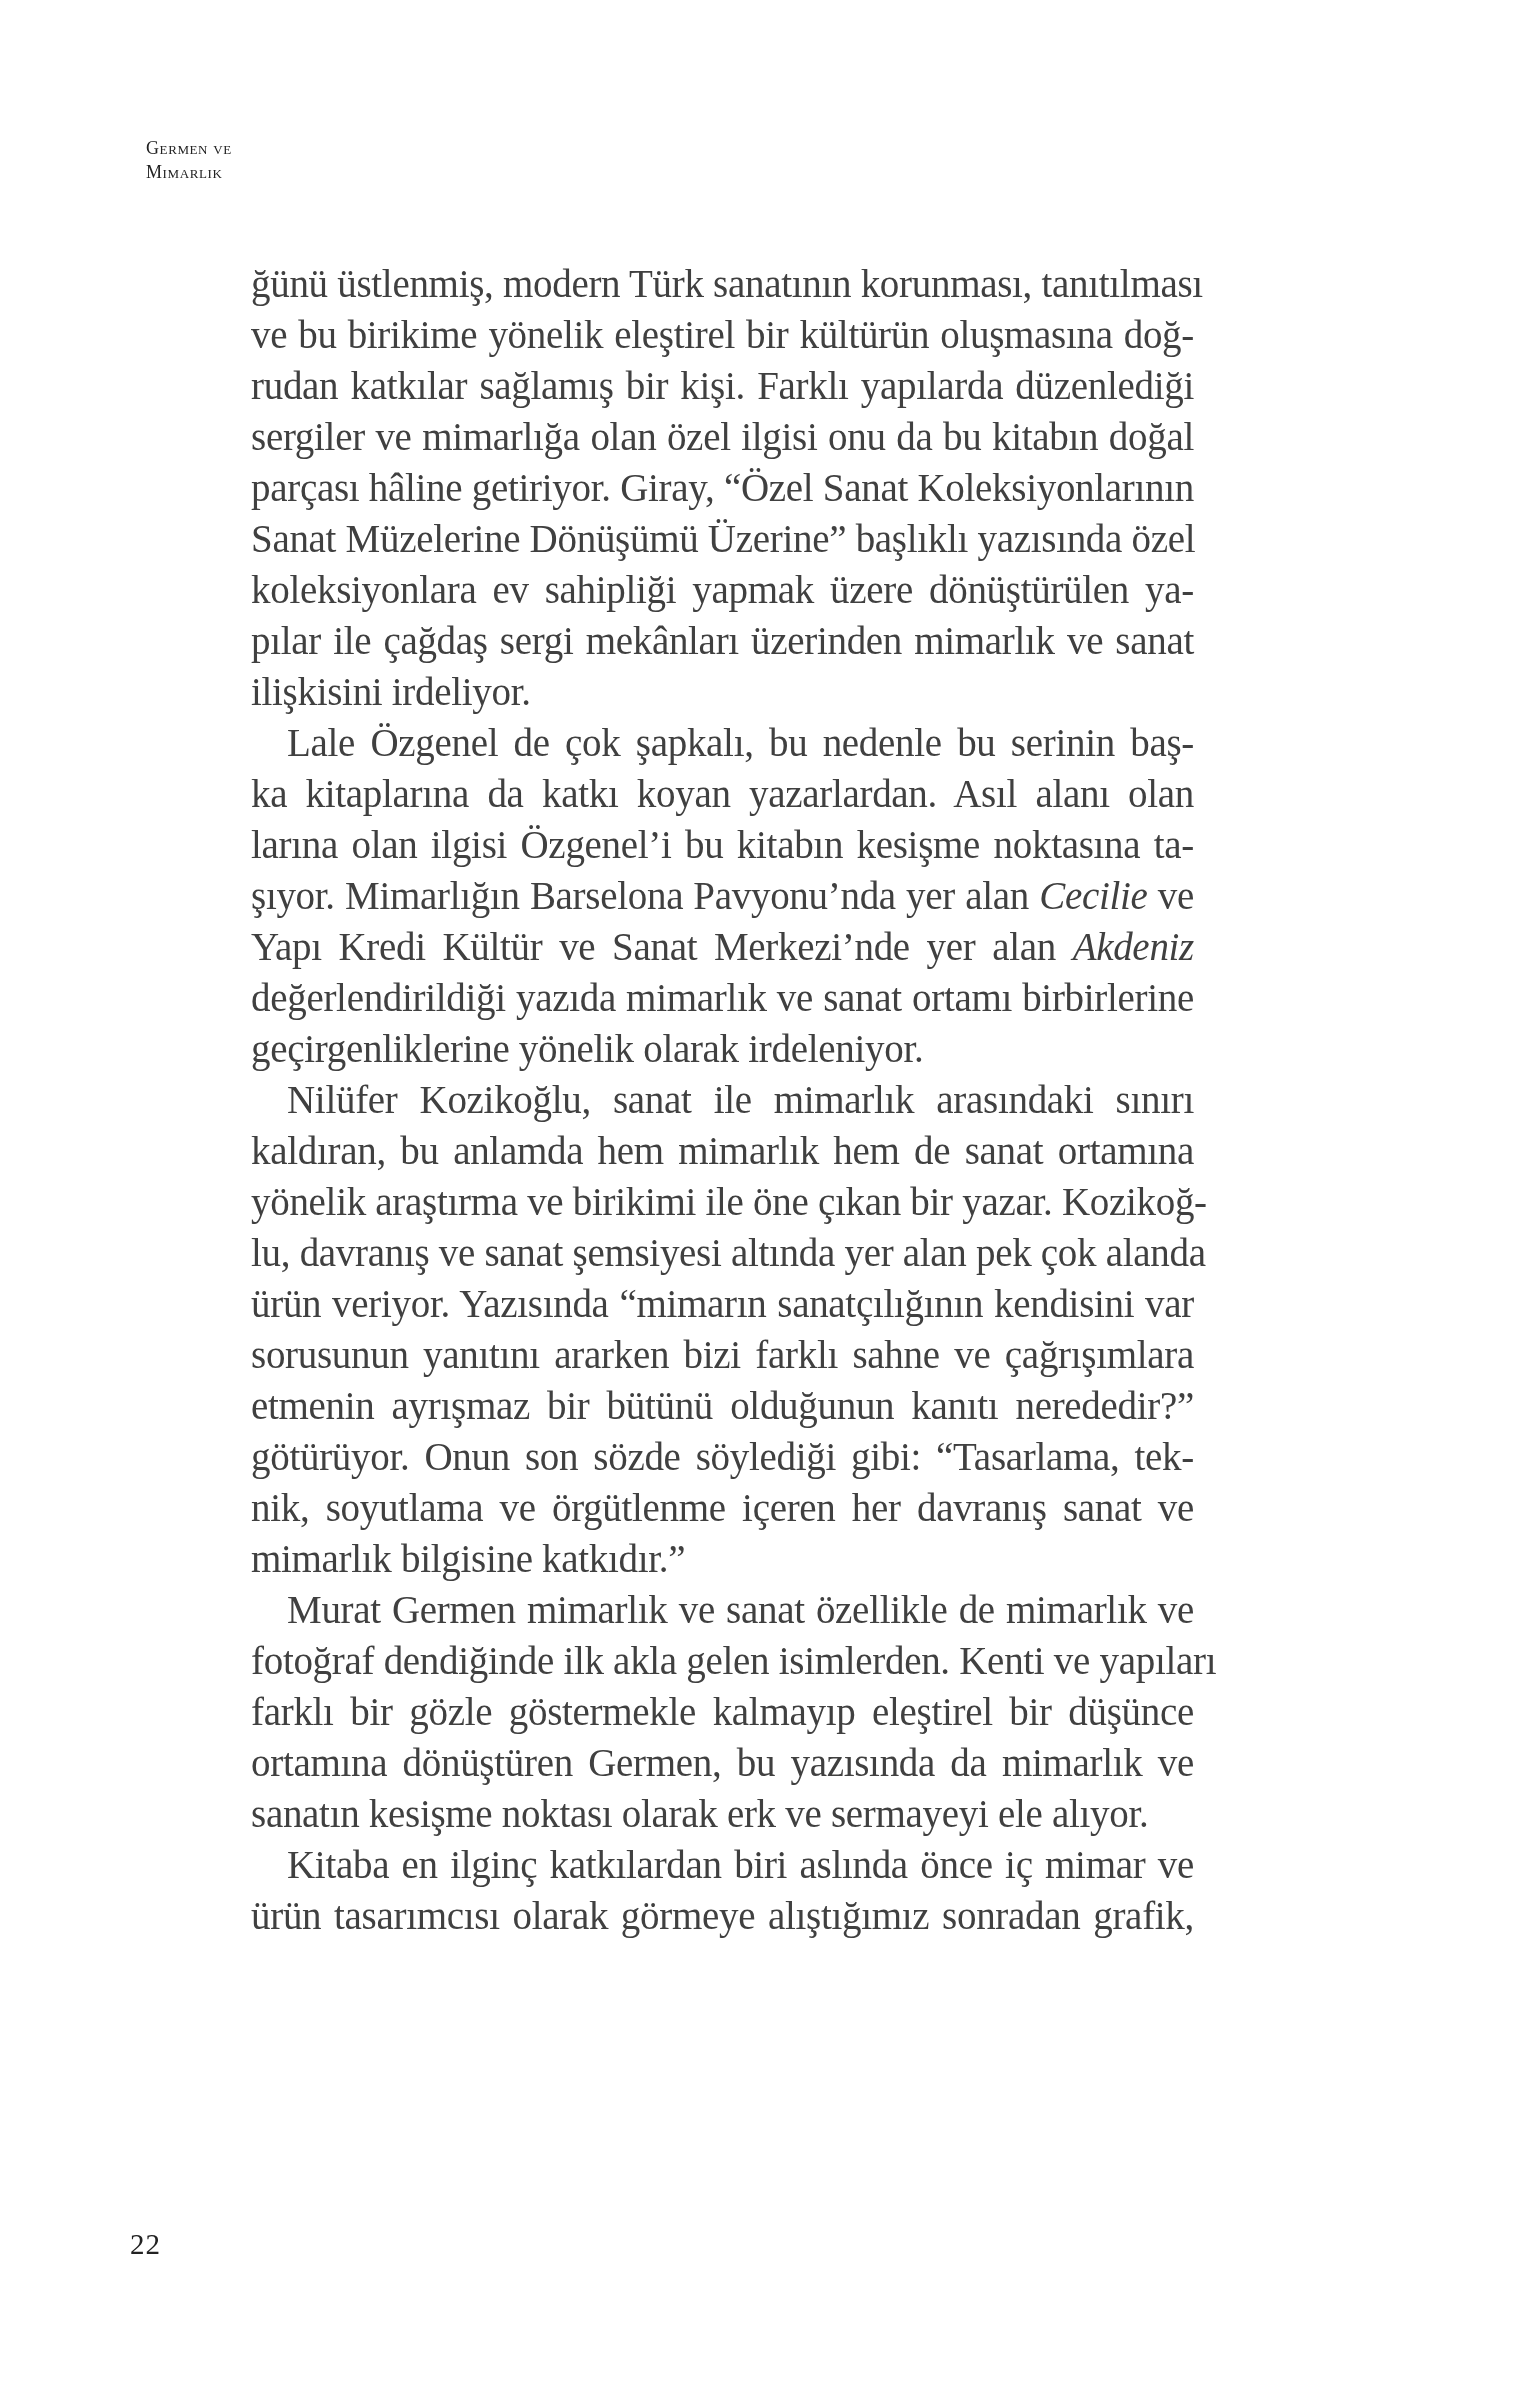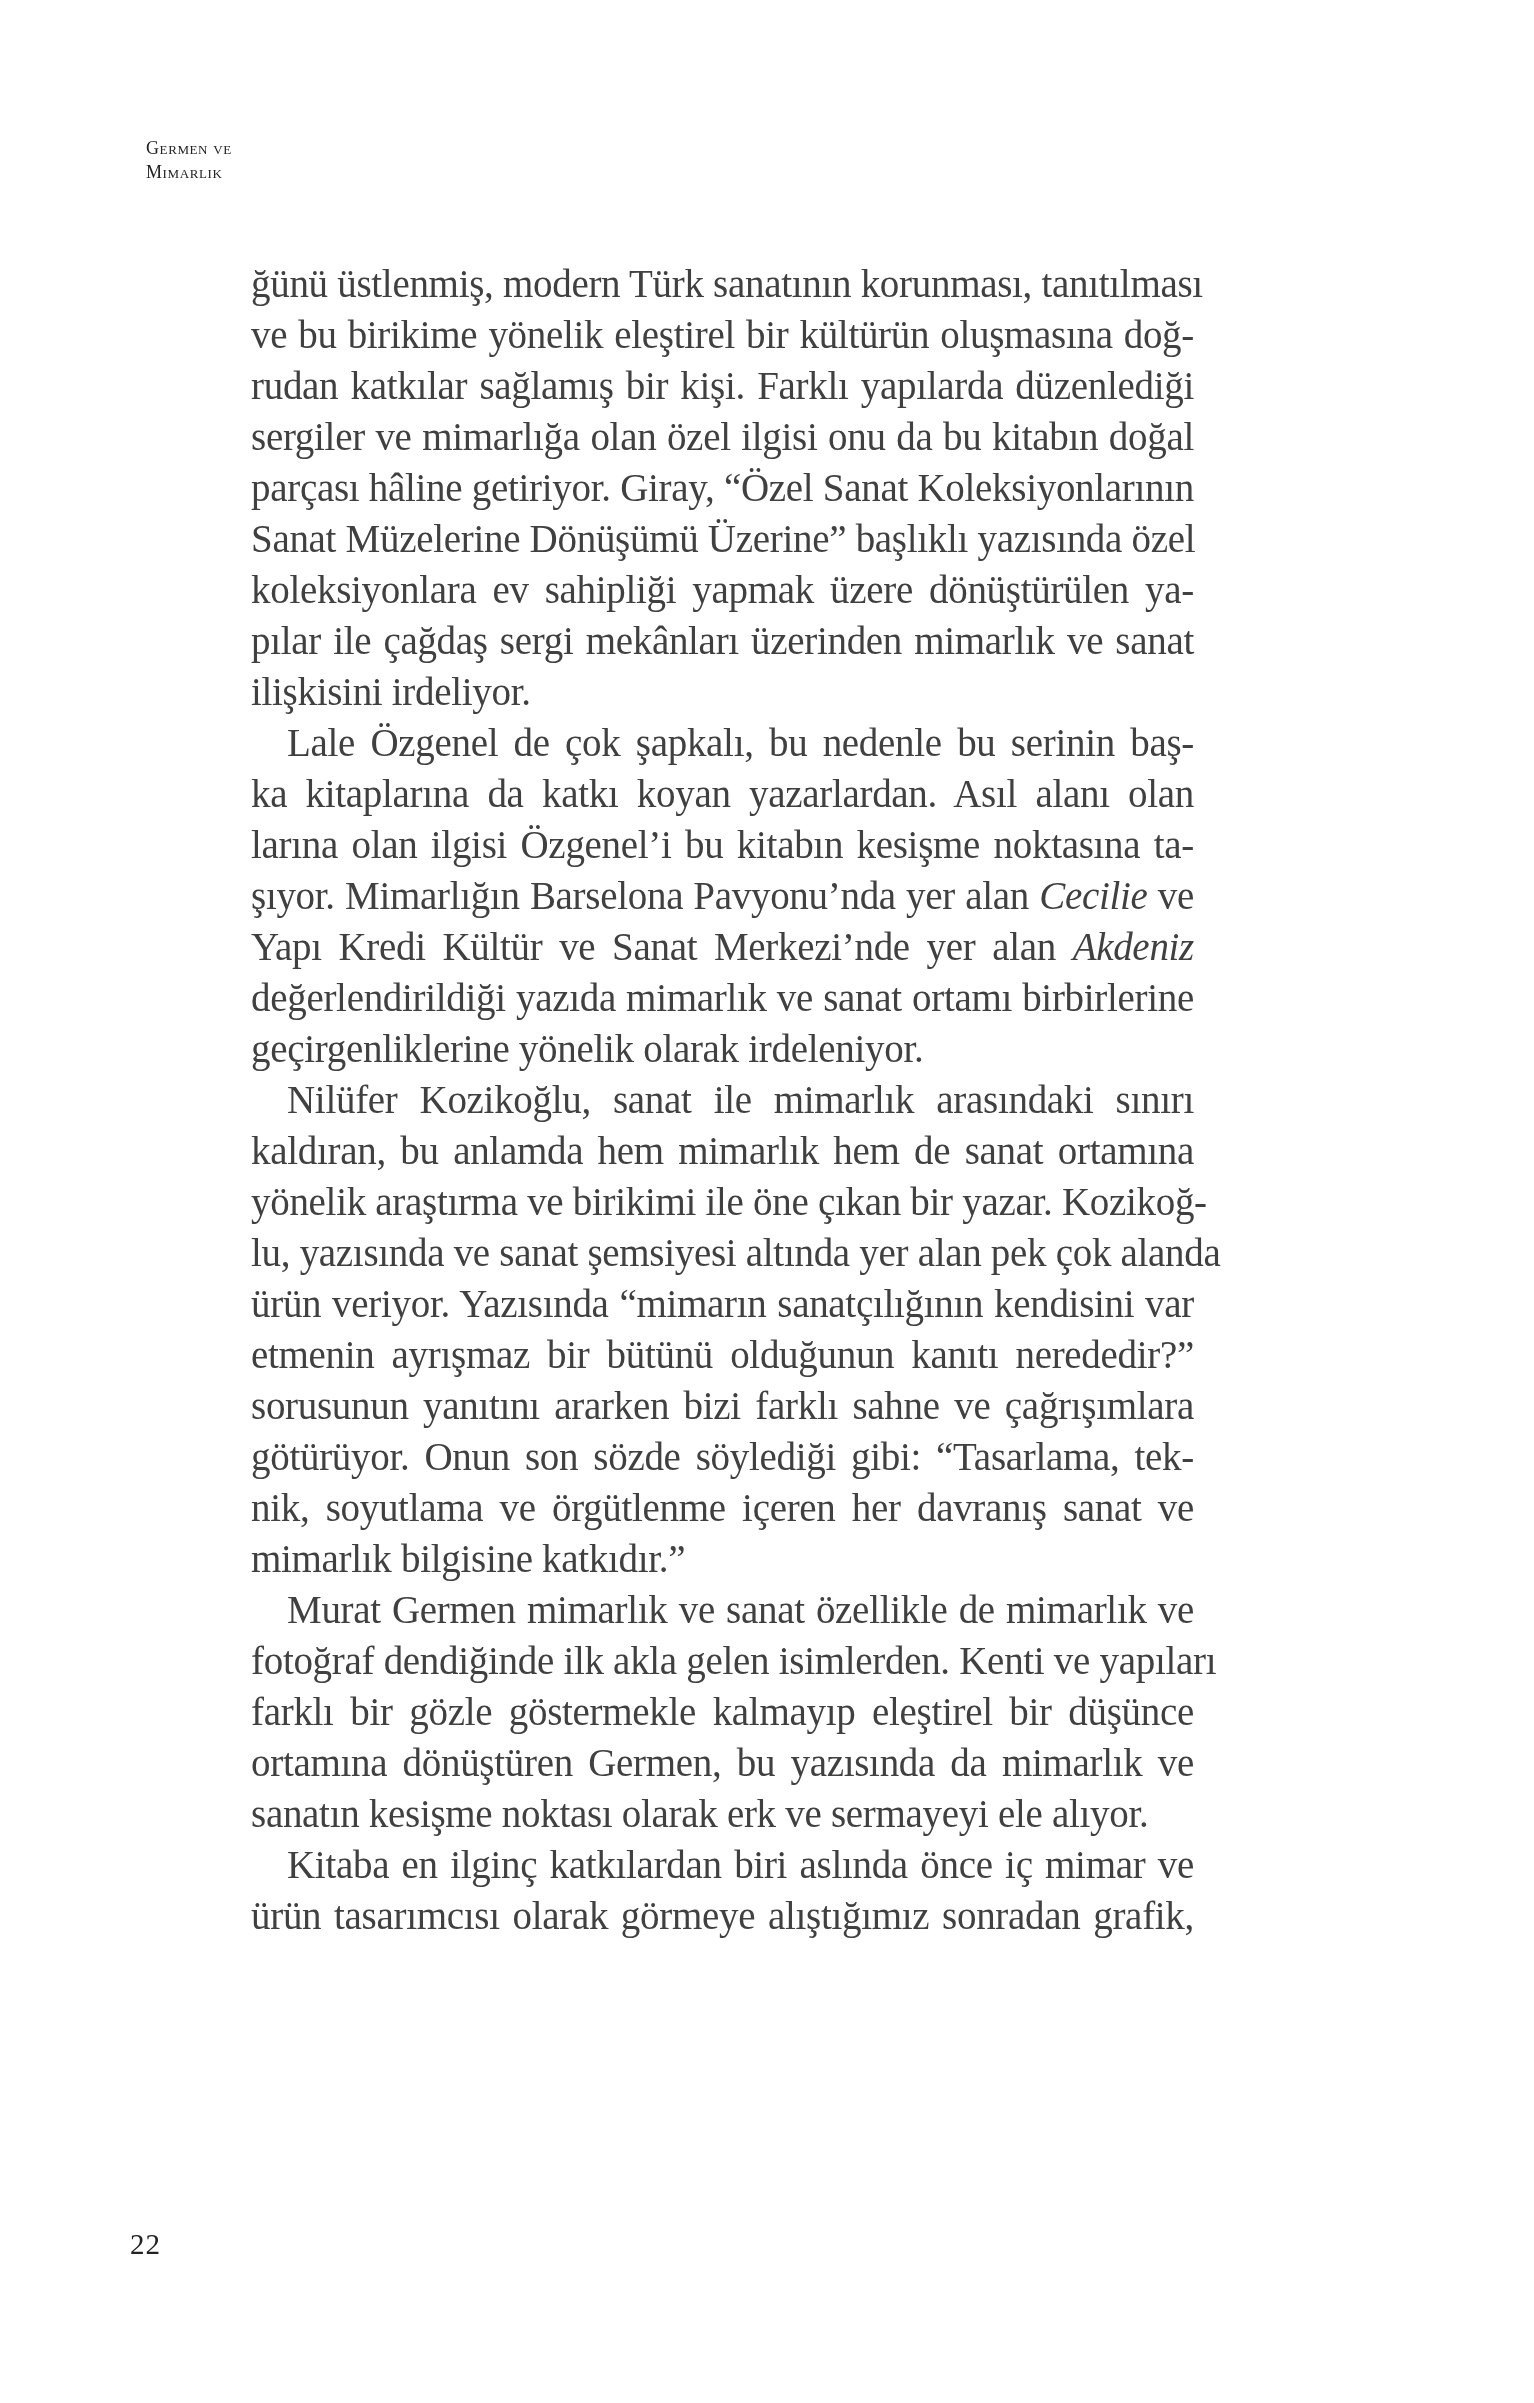--- a/index.html
+++ b/index.html
@@ -41,24 +41,24 @@
         <span class="line">larına olan ilgisi Özgenel’i bu kitabın kesişme noktasına ta-</span>
         <span class="line">şıyor. Mimarlığın Barselona Pavyonu’nda yer alan <em>Cecilie</em> ve</span>
         <span class="line">Yapı Kredi Kültür ve Sanat Merkezi’nde yer alan <em>Akdeniz</em></span>
         <span class="line">değerlendirildiği yazıda mimarlık ve sanat ortamı birbirlerine</span>
         <span class="line last">geçirgenliklerine yönelik olarak irdeleniyor.</span>
       </div>
       <div>
         <span class="line indent">Nilüfer Kozikoğlu, sanat ile mimarlık arasındaki sınırı</span>
         <span class="line">kaldıran, bu anlamda hem mimarlık hem de sanat ortamına</span>
         <span class="line">yönelik araştırma ve birikimi ile öne çıkan bir yazar. Kozikoğ-</span>
-        <span class="line">lu, yazısında ve sanat şemsiyesi altında yer alan pek çok alanda</span>
+        <span class="line">lu, davranış ve sanat şemsiyesi altında yer alan pek çok alanda</span>
         <span class="line">ürün veriyor. Yazısında “mimarın sanatçılığının kendisini var</span>
+        <span class="line">sorusunun yanıtını ararken bizi farklı sahne ve çağrışımlara</span>
         <span class="line">etmenin ayrışmaz bir bütünü olduğunun kanıtı nerededir?”</span>
-        <span class="line">sorusunun yanıtını ararken bizi farklı sahne ve çağrışımlara</span>
         <span class="line">götürüyor.  Onun son sözde söylediği gibi: “Tasarlama, tek-</span>
         <span class="line">nik, soyutlama ve örgütlenme içeren her davranış sanat ve</span>
         <span class="line last">mimarlık bilgisine katkıdır.”</span>
       </div>
       <div>
         <span class="line indent">Murat Germen mimarlık ve sanat özellikle de mimarlık ve</span>
         <span class="line">fotoğraf dendiğinde ilk akla gelen isimlerden. Kenti ve yapıları</span>
         <span class="line">farklı bir gözle göstermekle kalmayıp eleştirel bir düşünce</span>
         <span class="line">ortamına dönüştüren Germen, bu yazısında da mimarlık ve</span>
         <span class="line last">sanatın kesişme noktası olarak erk ve sermayeyi ele alıyor.</span>

